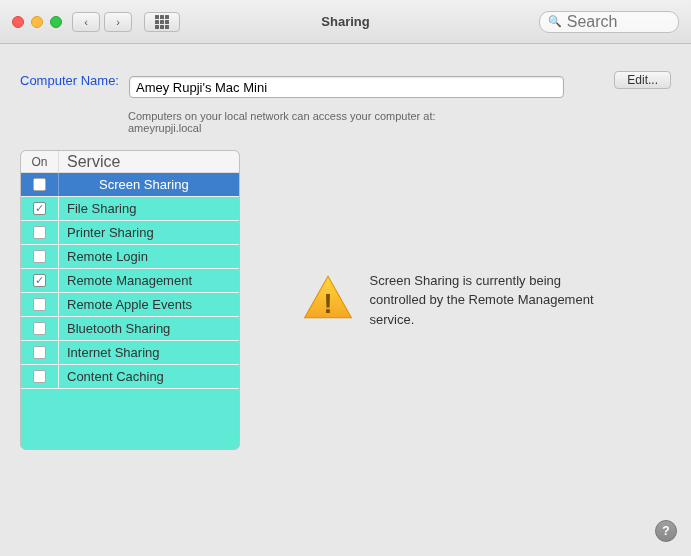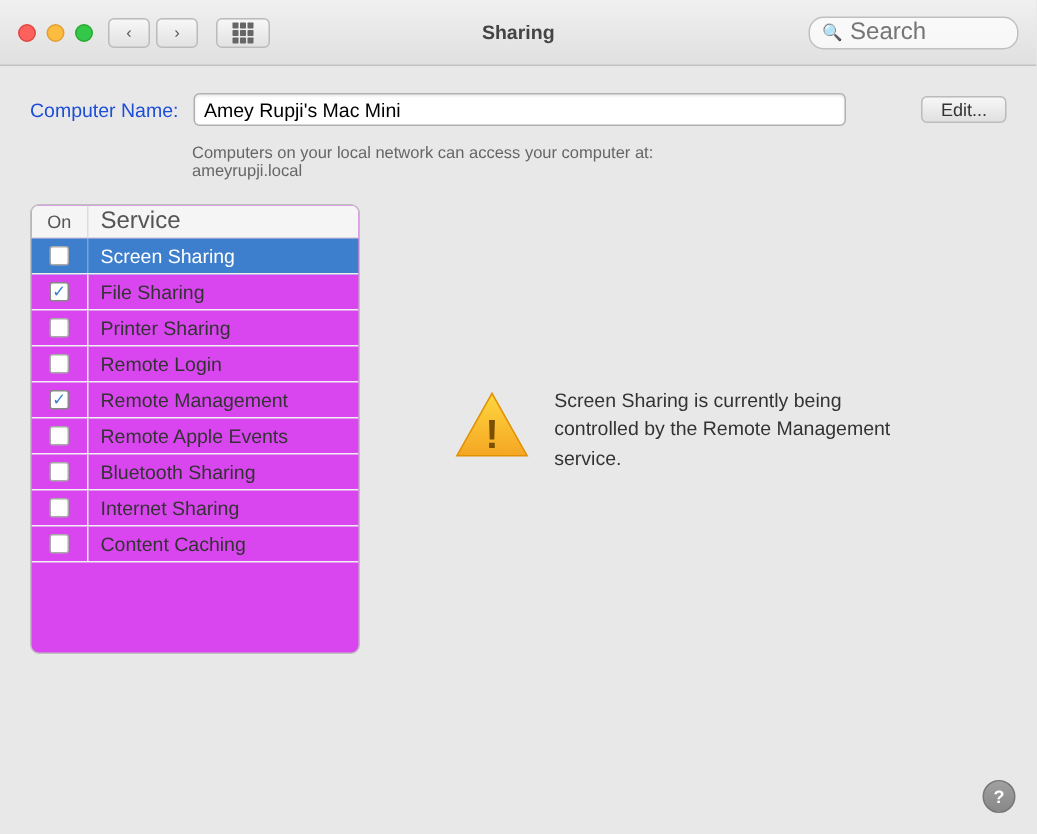--- a/index.html
+++ b/index.html
@@ -146,20 +146,21 @@
     .computer-name-input {
       flex: 1;
       height: 22px;
       border: 1px solid #b0b0b0;
       border-radius: 4px;
       padding: 0 6px;
       font-size: 13px;
       background: white;
       outline: none;
       box-shadow: inset 0 1px 2px rgba(0,0,0,0.1);
+      margin-top: 14px;
     }
 
     .edit-btn {
       height: 18px;
       padding: 0 12px;
       background: linear-gradient(to bottom, #f7f7f7, #e0e0e0);
       border: 1px solid #bbb;
       border-radius: 4px;
       font-size: 12px;
       cursor: pointer;
@@ -175,21 +176,21 @@
     }
 
     
     .services-panel {
       display: flex;
       gap: 0;
     }
 
     .services-list {
       width: 220px;
-      background: #d946ef;
+      background: #5eead4;
       border: 1px solid #c0c0c0;
       border-radius: 6px;
       overflow: hidden;
       flex-shrink: 0;
       min-height: 300px;
     }
 
     .services-header {
       display: flex;
       border-bottom: 1px solid #ddd;
@@ -224,20 +225,21 @@
       height: 24px;
       border-bottom: 1px solid #f0f0f0;
     }
 
     .service-row.selected {
       background: #3d7fcc;
     }
 
     .service-row.selected .service-name {
       color: white;
+      margin-left: 32px;
     }
 
     .service-checkbox-cell {
       width: 38px;
       display: flex;
       align-items: center;
       justify-content: center;
       border-right: 1px solid #ececec;
       height: 100%;
       flex-shrink: 0;

